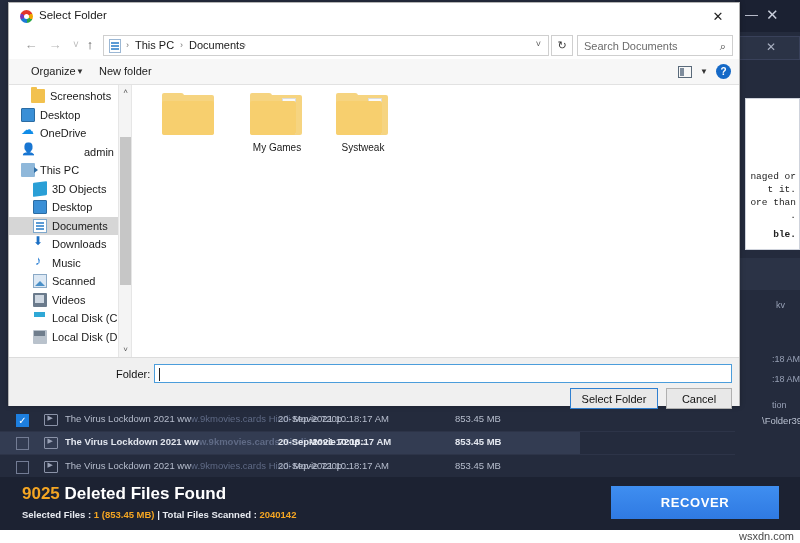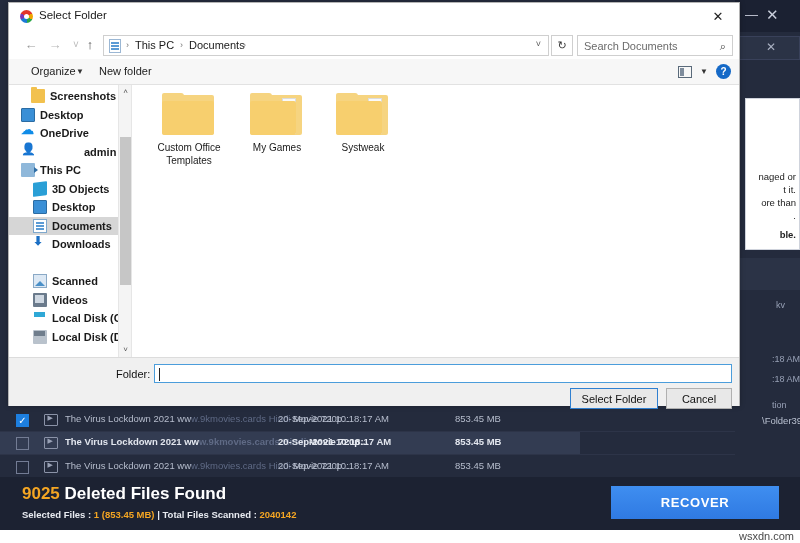--- a/index.html
+++ b/index.html
@@ -41,21 +41,21 @@
   }
 
   
   .info-popup {
     position: absolute; left: 745px; top: 98px; width: 55px; height: 152px;
     background: #ffffff; border: 1px solid #cfd3dc; box-sizing: border-box;
     overflow: hidden;
   }
   .info-popup .line {
     position: absolute; right: 3px; white-space: nowrap;
-    font-size: 9.5px; color: #222; font-family: Liberation Sans, sans-serif;
+    font-size: 9.5px; color: #222; font-family: Liberation Mono, monospace;
   }
   .info-popup .l1 { top: 72px; }
   .info-popup .l2 { top: 85px; }
   .info-popup .l3 { top: 98px; }
   .info-popup .l4 { top: 111px; }
   .info-popup .l5 { top: 130px; font-weight: bold; }
 
   .app-rightlist {
     position: absolute; left: 735px; top: 258px; width: 65px; height: 32px;
     background: #2b3346;
@@ -259,21 +259,21 @@
 
   
   .content { position: absolute; left: 0; top: 82px; width: 100%; height: 272px; }
   .tree {
     position: absolute; left: 0; top: 0; width: 123px; height: 272px;
     background: #ffffff; border-right: 1px solid #e6e6e6; box-sizing: border-box;
     overflow: hidden;
   }
   .tree-item {
     position: absolute; left: 0; width: 123px; height: 18px;
-    font-size: 11px; color: #1a1a1a; white-space: nowrap; font-weight: bold;
+    font-size: 11px; color: #1a1a1a; white-space: nowrap;
   }
   .tree-item.sel { background: #d6d6d6; }
   .ti-label { position: absolute; top: 3px; }
   .ti-ico { position: absolute; top: 2px; width: 14px; height: 14px; }
 
   .ico-folder {
     background: #f2c14e; border-radius: 1px;
   }
   .ico-folder::before{
     content:""; position:absolute; left:0; top:-2px; width:6px; height:3px;
@@ -497,20 +497,24 @@
             <span class="ti-label" style="left: 43px;">Local Disk (C:)</span>
           </div>
           <div class="tree-item" style="top: 205.5px;">
             <span class="ti-ico ico-vid" style="left: 24px;"></span>
             <span class="ti-label" style="left: 43px;">Videos</span>
           </div>
           <div class="tree-item" style="top: 187px;">
             <span class="ti-ico ico-pic" style="left: 24px;"></span>
             <span class="ti-label" style="left: 43px;">Scanned</span>
           </div>
+          <div class="tree-item" style="top: 168.5px;">
+            <span class="ti-ico ico-music" style="left: 24px;"></span>
+            <span class="ti-label" style="left: 43px;">Music</span>
+          </div>
           <div class="tree-item" style="top: 150px;">
             <span class="ti-ico ico-dl" style="left: 24px;"></span>
             <span class="ti-label" style="left: 43px;">Downloads</span>
           </div>
           <div class="tree-item sel" style="top: 131.5px;">
             <span class="ti-ico ico-doc" style="left: 24px;"></span>
             <span class="ti-label" style="left: 43px;">Documents</span>
           </div>
           <div class="tree-item" style="top: 113px;">
             <span class="ti-ico ico-monitor" style="left: 24px;"></span>
@@ -548,22 +552,20 @@
       </div>
 
       <div class="filepane" id="folder-host">
         <div class="pane-scroll"></div>
       <div class="folder-item" style="left: 12px; top: 8px;">
             <div class="fi-icon plain">
               <div class="tab"></div>
               <div class="back"></div>
               <div class="front"></div>
             </div>
-            <div class="fi-label" style="white-space: pre-line;">Custom Office
-Templates</div>
           </div>
           <div class="folder-item" style="left: 100px; top: 8px;">
             <div class="fi-icon">
               <div class="tab"></div>
               <div class="back"></div>
               <div class="paper"></div>
               <div class="front"></div>
             </div>
             <div class="fi-label" style="white-space: pre-line;">My Games</div>
           </div>

